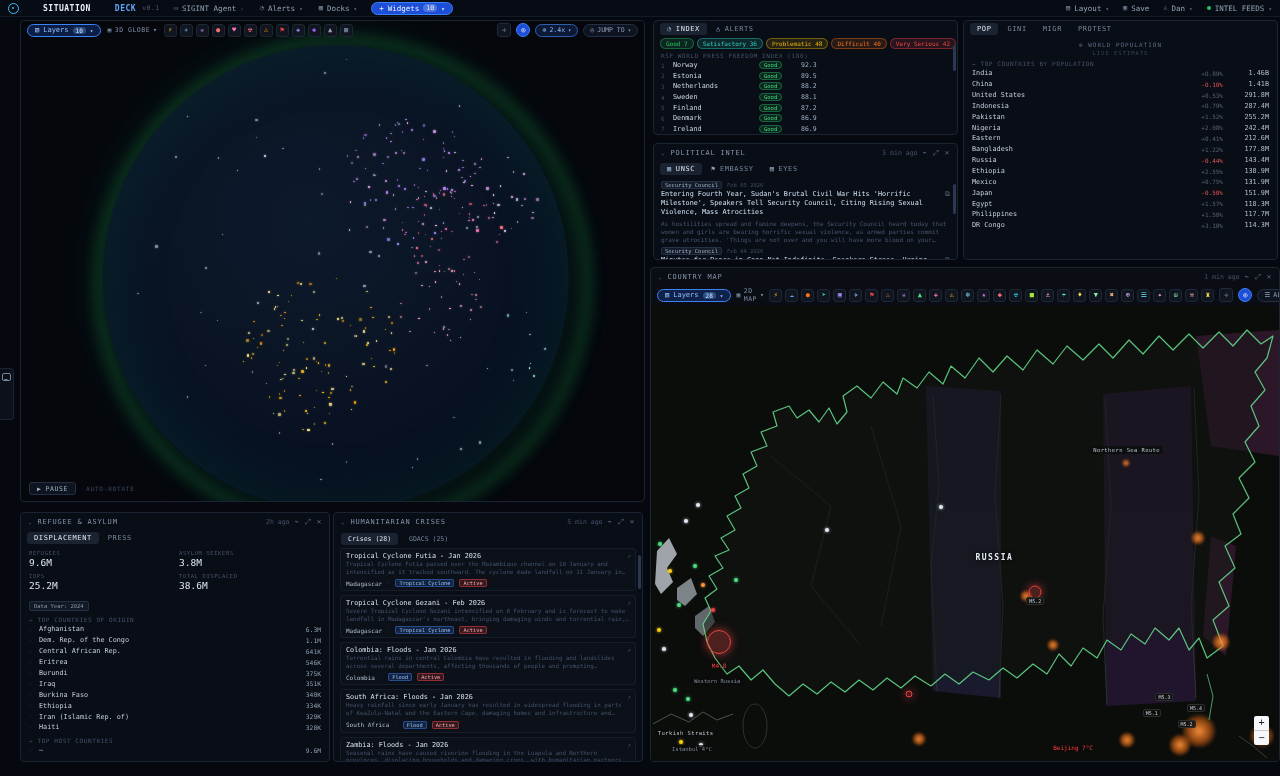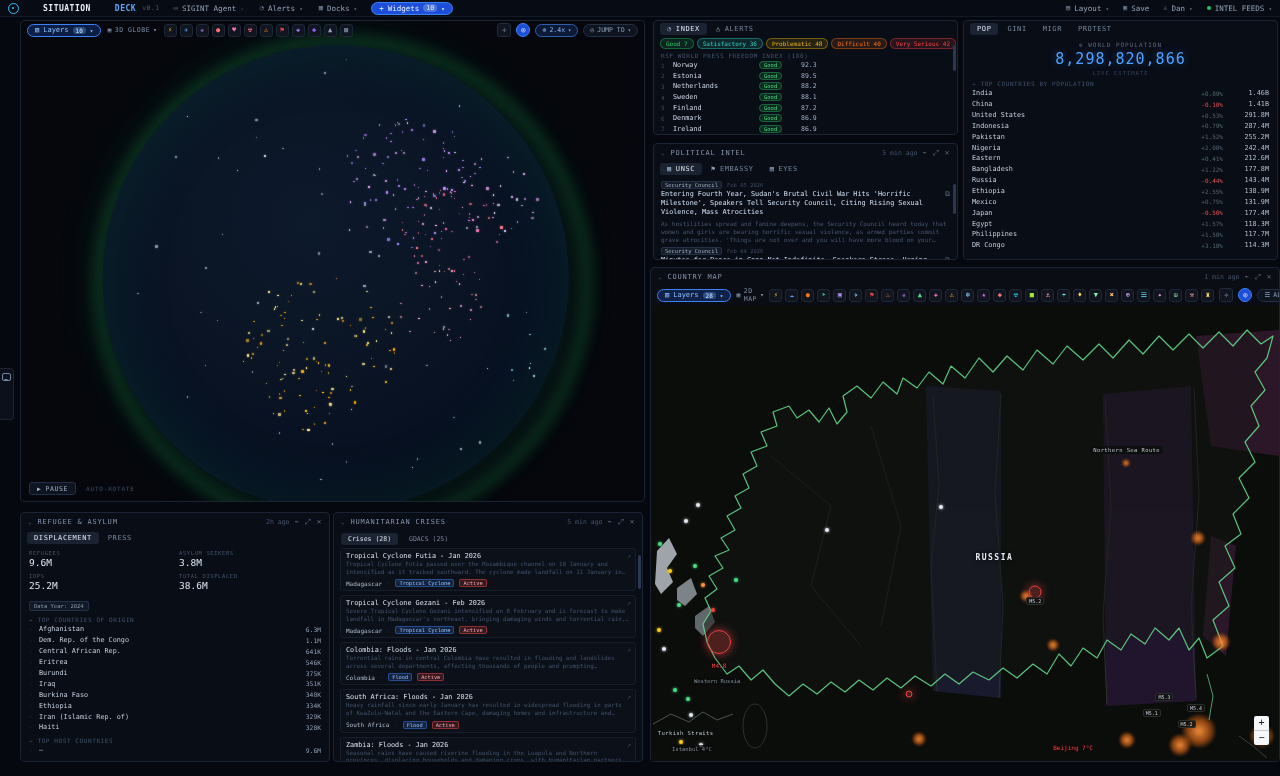--- a/index.html
+++ b/index.html
@@ -758,21 +758,20 @@
         </span>
         <span class="tab">
           <span>MIGR</span>
         </span>
         <span class="tab">
           <span>PROTEST</span>
         </span>
       </div>
     <div class="pop-hero">
       <div class="lbl">⊕ <span>WORLD POPULATION</span></div>
-      <div class="big">8,298,820,866</div>
       <div class="sub">LIVE ESTIMATE</div>
     </div>
     <div class="pop-sec">→ TOP COUNTRIES BY POPULATION</div>
     <div class="pop-rows" id="pop-rows">
         <div class="pop-row">
           <span class="nm">India</span>
           <span class="ch">+0.89%</span>
           <span class="vl">1.46B</span>
         </div>
         <div class="pop-row">
@@ -821,21 +820,21 @@
           <span class="vl">138.9M</span>
         </div>
         <div class="pop-row">
           <span class="nm">Mexico</span>
           <span class="ch">+0.75%</span>
           <span class="vl">131.9M</span>
         </div>
         <div class="pop-row">
           <span class="nm">Japan</span>
           <span class="ch neg">-0.50%</span>
-          <span class="vl">177.4M</span>
+          <span class="vl">151.9M</span>
         </div>
         <div class="pop-row">
           <span class="nm">Egypt</span>
           <span class="ch">+1.57%</span>
           <span class="vl">118.3M</span>
         </div>
         <div class="pop-row">
           <span class="nm">Philippines</span>
           <span class="ch">+1.50%</span>
           <span class="vl">117.7M</span>

